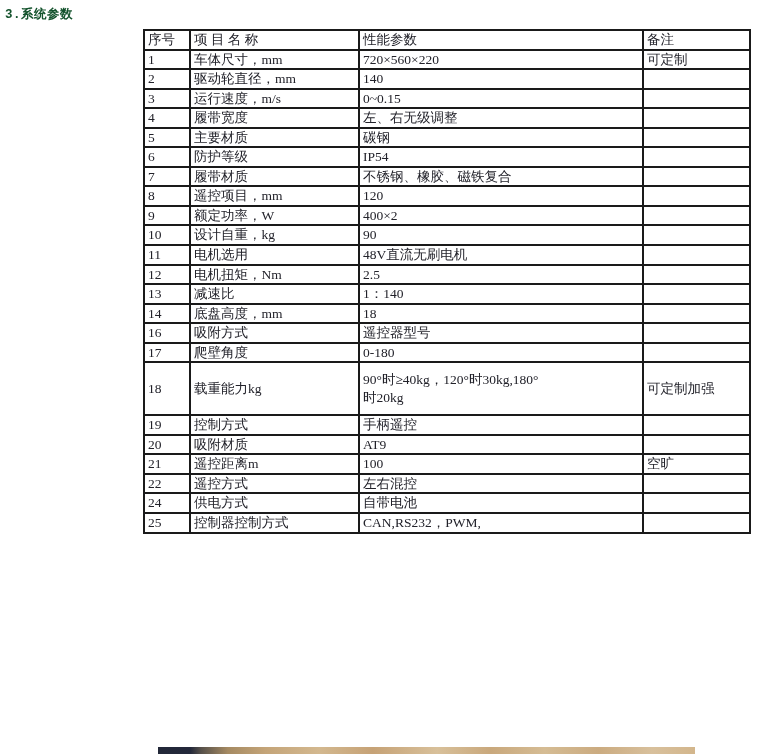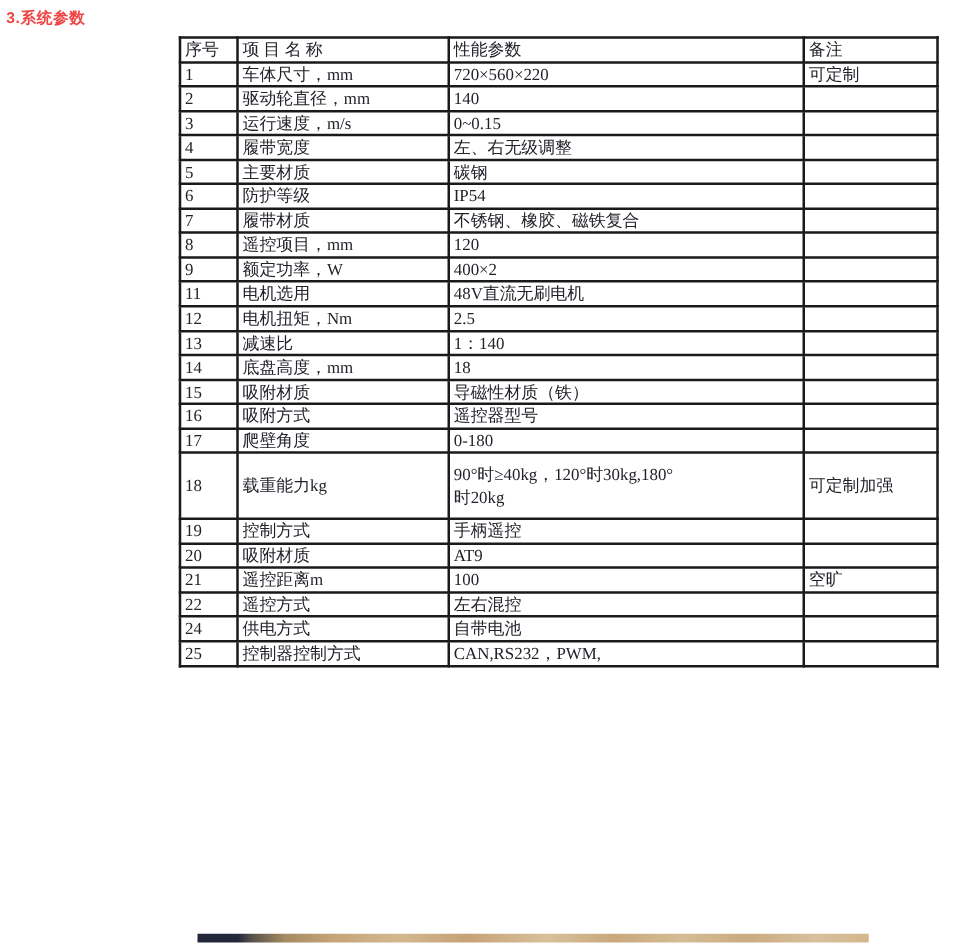--- a/index.html
+++ b/index.html
@@ -11,24 +11,24 @@
     height: 754px;
     background: #ffffff;
     position: relative;
     overflow: hidden;
     font-family: "Liberation Serif", "DejaVu Serif", serif;
   }
   .doc-title {
     position: absolute;
     left: 5px;
     top: 6px;
-    font-family: Liberation Sans, sans-serif;
+    font-family: Liberation Mono, monospace;
     font-weight: bold;
     font-size: 12.5px;
-    color: #ef4444;
+    color: #14532d;
     letter-spacing: 0.5px;
     white-space: nowrap;
   }
   table.params {
     position: absolute;
     left: 143px;
     top: 29px;
     width: 606px;
     border-collapse: collapse;
     table-layout: fixed;
@@ -129,20 +129,26 @@
         <td>120</td>
         <td></td>
       </tr>
       <tr>
         <td>9</td>
         <td>额定功率，W</td>
         <td>400×2</td>
         <td></td>
       </tr>
       <tr>
+        <td>10</td>
+        <td>设计自重，kg</td>
+        <td>90</td>
+        <td></td>
+      </tr>
+      <tr>
         <td>11</td>
         <td>电机选用</td>
         <td>48V直流无刷电机</td>
         <td></td>
       </tr>
       <tr>
         <td>12</td>
         <td>电机扭矩，Nm</td>
         <td>2.5</td>
         <td></td>
@@ -150,26 +156,20 @@
       <tr>
         <td>13</td>
         <td>减速比</td>
         <td>1：140</td>
         <td></td>
       </tr>
       <tr>
         <td>14</td>
         <td>底盘高度，mm</td>
         <td>18</td>
-        <td></td>
-      </tr>
-      <tr>
-        <td>15</td>
-        <td>吸附材质</td>
-        <td>导磁性材质（铁）</td>
         <td></td>
       </tr>
       <tr>
         <td>16</td>
         <td>吸附方式</td>
         <td>遥控器型号</td>
         <td></td>
       </tr>
       <tr>
         <td>17</td>

